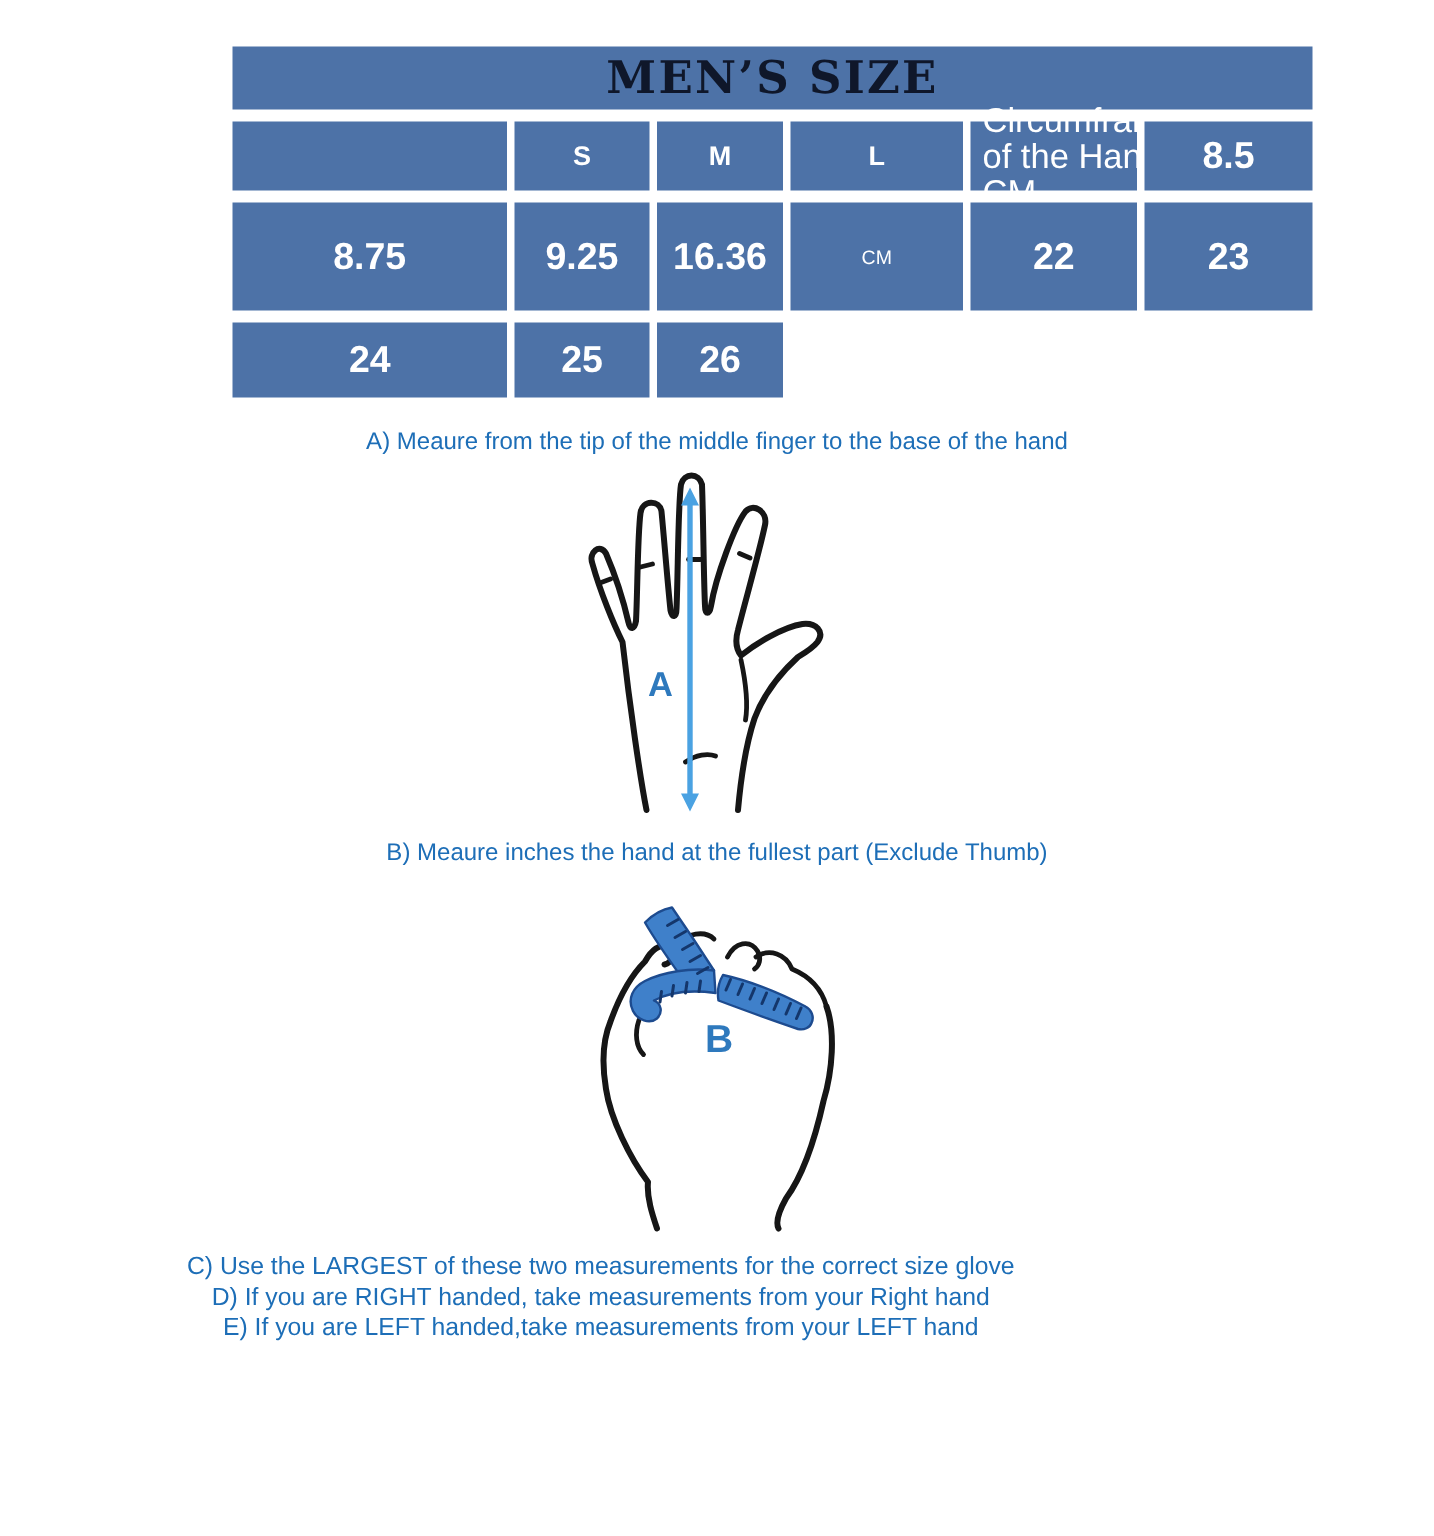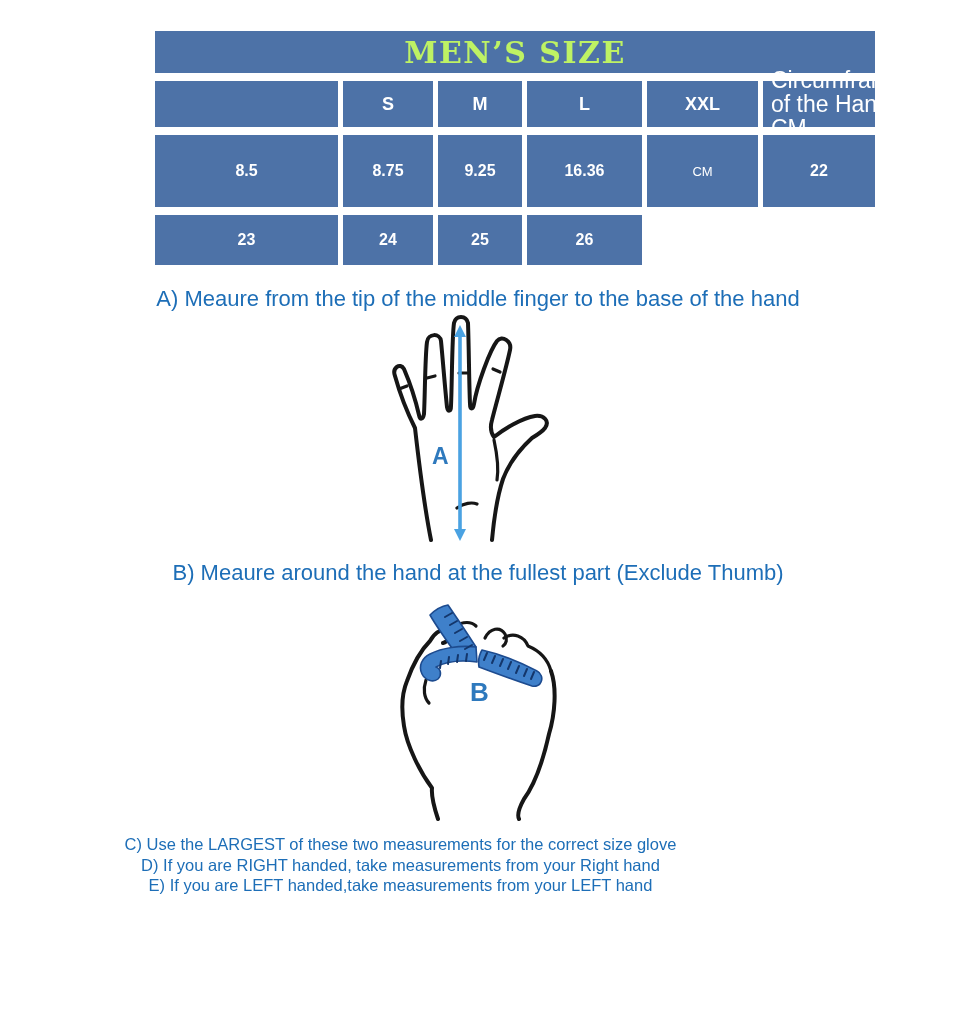--- a/index.html
+++ b/index.html
@@ -7,50 +7,50 @@
     position:relative;
     width:956px; height:1024px;
     background:#ffffff;
     font-family:"Liberation Sans", sans-serif;
     overflow:hidden;
   }
   .size-table { position:absolute; left:155px; top:31px; width:720px; }
   .tbl-title {
     height:42px;
     background:var(--table_blue);
-    color:#bef264;
+    color:#0f172a;
     display:flex; align-items:center; justify-content:center;
     font-family:"DejaVu Serif", serif;
     font-weight:bold; font-size:30px; letter-spacing:1.5px;
     margin-bottom:8px;
   }
   .tbl-grid {
     display:grid;
     grid-template-columns:183px 90px 84px 115px 111px 112px;
     grid-template-rows:46px 72px 50px;
     gap:8px 5px;
   }
   .cell {
     background:var(--table_blue);
     color:#ffffff;
     display:flex; align-items:center; justify-content:center;
     text-align:center;
   }
   .cell.size-h { font-weight:bold; font-size:18px; }
-  .cell.num   { font-weight:bold; font-size:16px; }
+  .cell.num   { font-weight:bold; font-size:25px; }
   .cell.rowlabel-left {
     font-size:23px; justify-content:flex-start; text-align:left;
     padding-left:8px; line-height:24px;
   }
   .cell.rowlabel-center { font-size:13px; }
   .instr {
     position:absolute; left:0; width:956px;
     text-align:center;
     color:var(--text_blue);
-    font-size:22px;
+    font-size:16px;
   }
   #instr-a { top:286px; }
   #instr-b { top:560px; }
   .footer-notes {
     position:absolute; top:834px; left:0; width:801px;
     text-align:center;
     color:var(--text_blue);
     font-size:16.5px; line-height:20.5px;
   }
   .hand-a-svg { position:absolute; left:350px; top:312px; }
@@ -71,21 +71,20 @@
 <body>
 
 <div class="size-table">
   <div class="tbl-title">MEN’S SIZE</div>
   <div class="tbl-grid">
 
     <div class="cell"></div>
     <div class="cell size-h">S</div>
     <div class="cell size-h">M</div>
     <div class="cell size-h">L</div>
-    <div class="cell size-h">XXL</div>
 
     <div class="cell rowlabel-left">Circumfrance of the Hand CM</div>
     <div class="cell num">8.5</div>
     <div class="cell num">8.75</div>
     <div class="cell num">9.25</div>
     <div class="cell num">16.36</div>
 
     <div class="cell rowlabel-center">CM</div>
     <div class="cell num">22</div>
     <div class="cell num">23</div>
@@ -130,21 +129,21 @@
     <path class="hand-detail" d="M 143,57 l 7,3"></path>
   </g>
   <g>
     <line class="arrow-line" x1="110" y1="22" x2="110" y2="220"></line>
     <polygon class="arrow-head" points="110,13 104,25 116,25"></polygon>
     <polygon class="arrow-head" points="110,229 104,217 116,217"></polygon>
   </g>
   <text class="diagram-letter" x="82" y="152">A</text>
 </svg>
 
-<div class="instr" id="instr-b">B) Meaure around the hand at the fullest part (Exclude Thumb)</div>
+<div class="instr" id="instr-b">B) Meaure inches the hand at the fullest part (Exclude Thumb)</div>
 
 <svg class="hand-b-svg" width="205" height="235" viewBox="0 0 205 235">
   <g>
     <path class="hand-stroke" d="M 48,231
       C 45,222 41,210 42,200
       C 30,184 17,158 14,138
       C 11,120 12,105 17,93
       C 22,79 30,63 40,53
       C 44,46 50,40 56,44
       C 60,48 58,54 53,55"></path>

